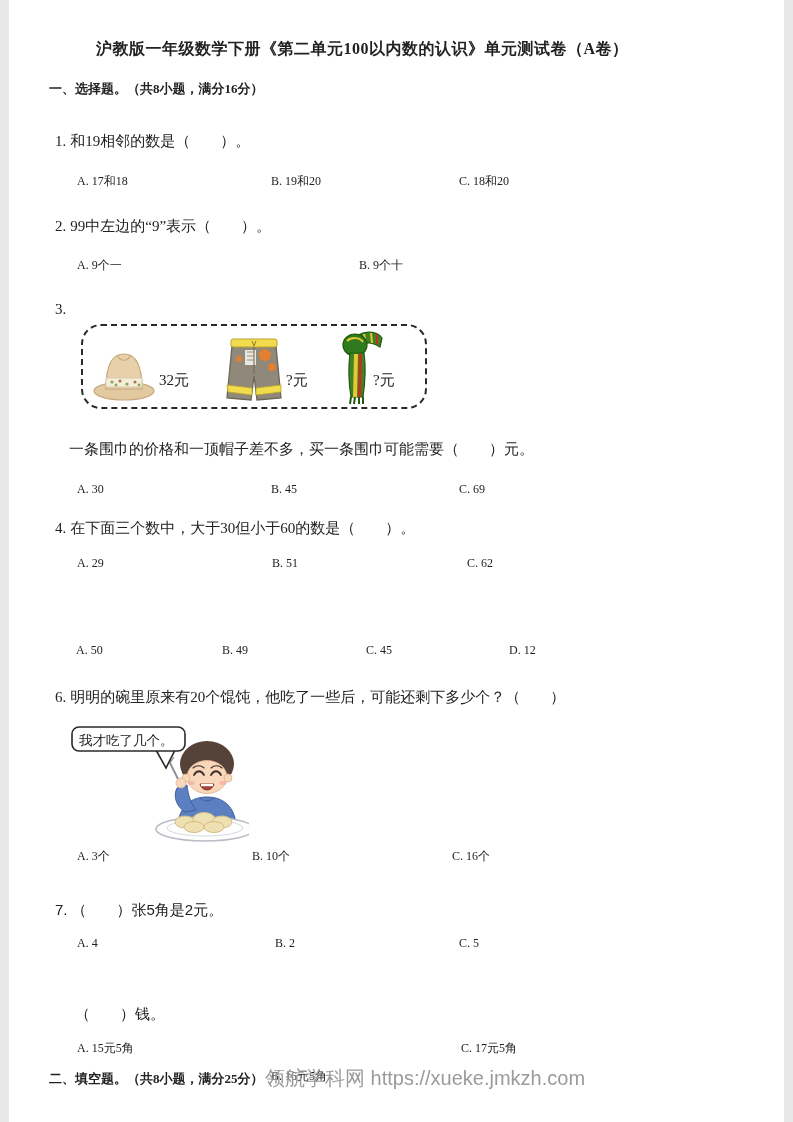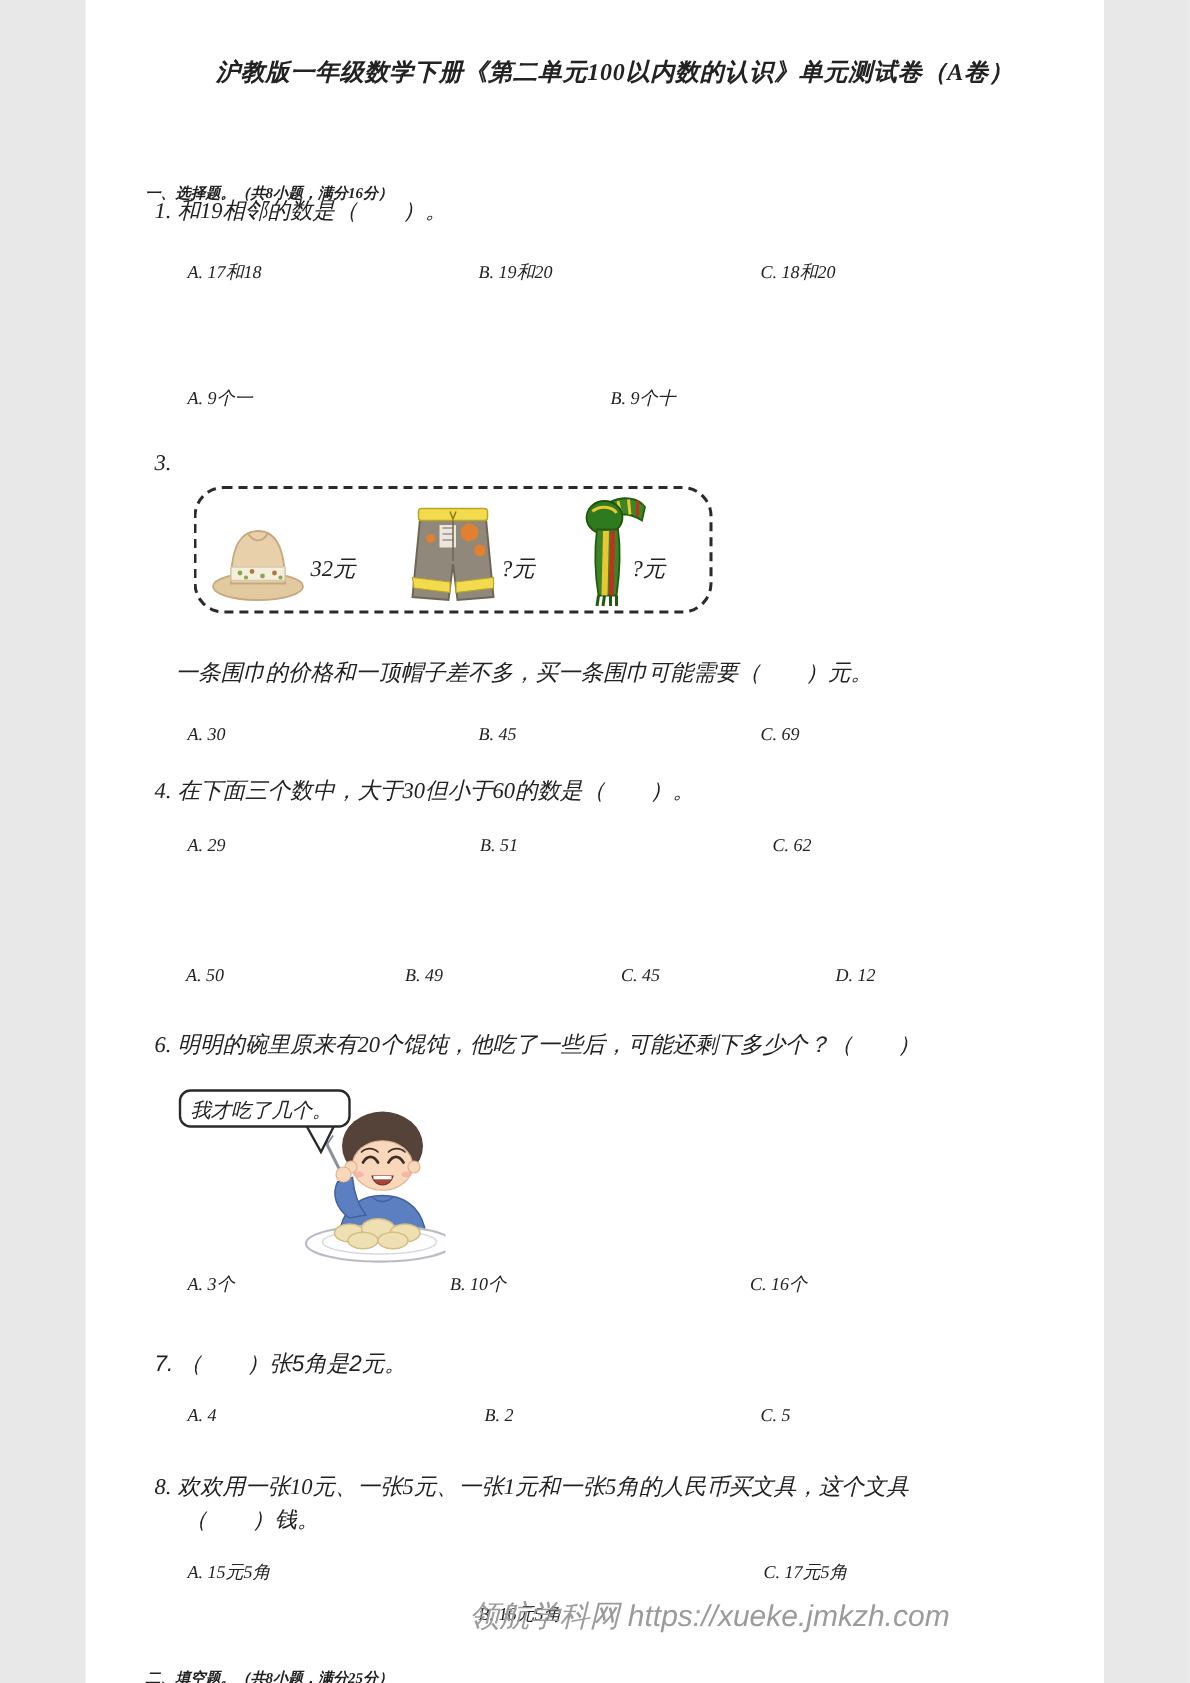--- a/index.html
+++ b/index.html
@@ -1,23 +1,23 @@
 <!DOCTYPE html>
 <html><head>
 <meta charset="utf-8">
 <style>
   html,body { margin:0; padding:0; background:#e8e8e8; }
   .page {
-    position:relative; width:679px; height:1122px; margin:0 auto;
+    position:relative; width:775px; height:1122px; margin:0 auto;
     background:#ffffff; overflow:hidden;
-    font-family:"Liberation Serif","DejaVu Serif",serif; color:#222;font-style:italic;
+    font-family:"Liberation Serif","DejaVu Serif",serif; color:#222;
   }
   .abs { position:absolute; white-space:nowrap; line-height:1.25; font-size:15px; }
   .title { font-weight:bold; font-size:16px; letter-spacing:0.5px; }
-  .heading { font-weight:bold; font-size:10px;margin-top:43px; }
+  .heading { font-weight:bold; font-size:13px; }
   .qnum { margin-right:4px; }
   .sans { font-family:"Liberation Sans","DejaVu Sans",sans-serif; }
   .opt { font-size:12px; }
   .price { font-size:15px; }
   .dashed-box {
     position:absolute; left:72px; top:324px; width:342px; height:81px;
     border:2px dashed #2a2a2a; border-radius:20px; background:#fff;
   }
   .watermark {
     font-family:"Liberation Sans","DejaVu Sans",sans-serif;
@@ -35,20 +35,23 @@
 
   <div class="abs heading" style="left:40px; top:81px;">一、选择题。（共8小题，满分16分）</div>
 
   <div class="abs" style="left:46px; top:132px;">
     <span class="qnum">1.</span><span>和19相邻的数是（　　）。</span>
   </div>
   <span class="abs opt" style="left:68px;  top:174px;">A. 17和18</span>
   <span class="abs opt" style="left:262px; top:174px;">B. 19和20</span>
   <span class="abs opt" style="left:450px; top:174px;">C. 18和20</span>
 
+  <div class="abs" style="left:46px; top:217px;">
+    <span class="qnum">2.</span><span>99中左边的“9”表示（　　）。</span>
+  </div>
   <span class="abs opt" style="left:68px;  top:258px;">A. 9个一</span>
   <span class="abs opt" style="left:350px; top:258px;">B. 9个十</span>
 
   <div class="abs" style="left:46px; top:300px;">
     <span class="qnum">3.</span>
   </div>
 
   <div class="dashed-box"></div>
 
   <svg class="abs" style="left:84px; top:349px;" width="62" height="52" viewBox="0 0 62 52">
@@ -158,23 +161,20 @@
   <span class="abs opt" style="left:243px; top:849px;">B. 10个</span>
   <span class="abs opt" style="left:443px; top:849px;text-align:center;">C. 16个</span>
 
   <div class="abs sans" style="left:46px; top:901px;">
     <span class="qnum">7.</span><span>（　　）张5角是2元。</span>
   </div>
   <span class="abs opt" style="left:68px;  top:936px;">A. 4</span>
   <span class="abs opt" style="left:266px; top:936px;">B. 2</span>
   <span class="abs opt" style="left:450px; top:936px;">C. 5</span>
 
-  <div class="abs" style="left:46px; top:983px;">
-    <span class="qnum">8.</span><span>欢欢用一张10元、一张5元、一张1元和一张5角的人民币买文具，这个文具</span>
-  </div>
   <div class="abs" style="left:66px; top:1005px;">（　　）钱。</div>
   <span class="abs opt" style="left:68px;  top:1041px;">A. 15元5角</span>
   <span class="abs opt" style="left:262px; top:1041px;margin-top:28px;">B. 16元5角</span>
   <span class="abs opt" style="left:452px; top:1041px;">C. 17元5角</span>
 
   <div class="abs watermark" style="left:256px; top:1066px;">领航学科网 https://xueke.jmkzh.com</div>
 
   <div class="abs heading over" style="left:40px; top:1071px;">二、填空题。（共8小题，满分25分）</div>
 
 </div>

